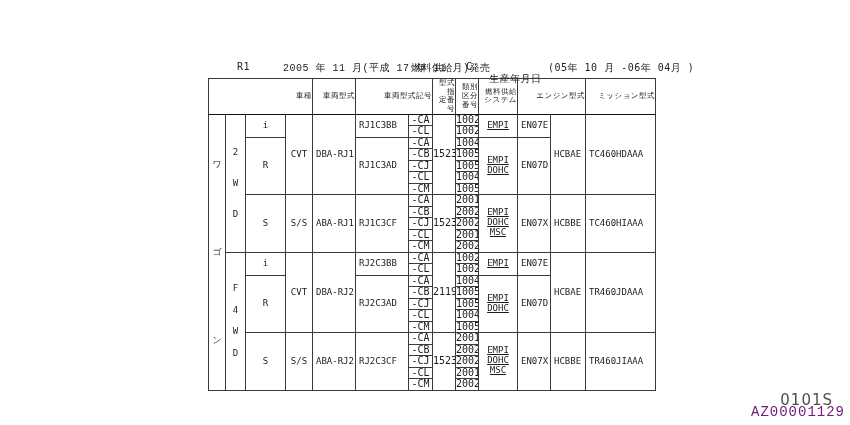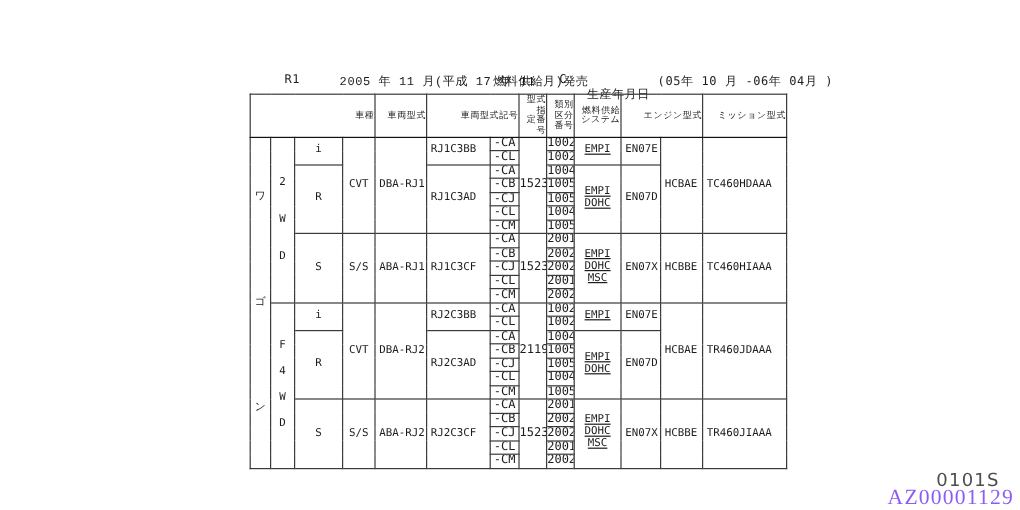--- a/index.html
+++ b/index.html
@@ -34,22 +34,22 @@
   td.vtx{font-size:9px;}
   td.vtx span{display:inline-block;white-space:pre-line;text-align:center;}
   .lh-wagon{line-height:88px;}
   .lh-d1{line-height:31px;}
   .lh-d2{line-height:21.5px;}
   td.fuel{line-height:1.1;text-decoration:underline;}
 
   
   .foot1{position:absolute;top:391px;right:17px;font-size:15px;letter-spacing:1px;color:#4d4d4d;
          font-family:"DejaVu Sans","Liberation Sans",sans-serif;}
-  .foot2{position:absolute;top:404px;right:5px;font-size:18px;letter-spacing:1px;color:#8b5cf6;
-         font-family:Liberation Serif, serif;}
+  .foot2{position:absolute;top:404px;right:5px;font-size:14px;letter-spacing:1px;color:#701a75;
+         font-family:Liberation Mono, monospace;}
 </style>
 </head>
 <body>
 
 <div class="page">
 
   <div class="topline">
     <span class="tl-model">R1</span>
     <span class="tl-release">2005 年 11 月(平成 17 年 11 月)発売</span>
     <span class="tl-yclabel">燃料供給</span>

